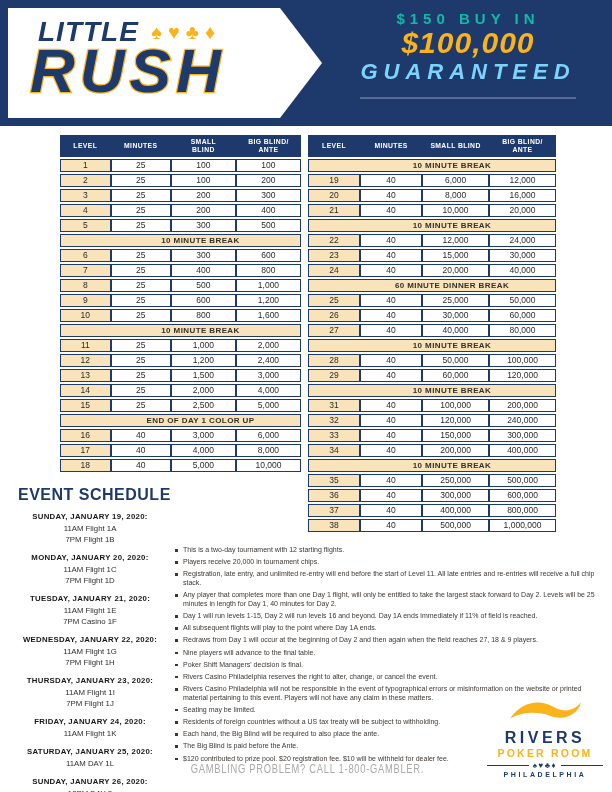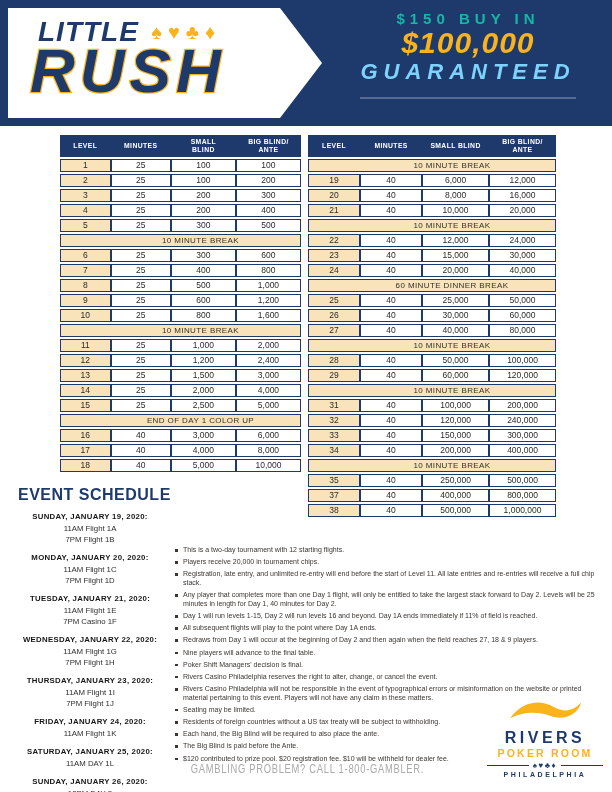--- a/index.html
+++ b/index.html
@@ -26,21 +26,21 @@
   .tbl { position:absolute; top:133px; }
   .tblL { left:60px;  width:241px; }
   .tblR { left:308px; width:248px; }
   table.blinds { width:100%; border-collapse:separate; border-spacing:0 2px; }
   table.blinds th { background:var(--navy); border:1px solid var(--navy); color:#fff; font-size:6.8px;
                     font-weight:bold; text-align:center; padding:2px 1px; line-height:1.2;
                     letter-spacing:.4px; white-space:pre-line; }
   table.blinds td { border:1px solid var(--navy); background:#fff; color:var(--ink); font-size:8.5px;
                     text-align:center; line-height:9px; padding:1px 0; }
   table.blinds td.level { background:var(--cream); }
-  table.blinds tr.break td { background:var(--cream); font-weight:normal; font-size:8px; color:#33302a; letter-spacing:.4px;padding-left:40px; }
+  table.blinds tr.break td { background:var(--cream); font-weight:bold; font-size:8px; color:#33302a; letter-spacing:.4px;padding-left:40px; }
 
   
   .sched { position:absolute; left:6px; top:486px; width:168px; text-align:center; }
   .sched-title { color:var(--navy); font-weight:bold; font-size:16px; letter-spacing:.5px; margin-bottom:0; text-align:left; padding-left:12px; white-space:nowrap; }
   .sched-day { font-weight:bold; font-size:7.8px; color:#161616; letter-spacing:.3px; margin-bottom:2px; }
   .sched-flight { font-size:7.8px; color:#2e2e2e; line-height:11px; }
   .sched-group { margin-bottom:8px;margin-top:8px; }
 
   
   .rules { position:absolute; left:174px; top:546px; width:422px; list-style:none; }
@@ -345,20 +345,26 @@
             <td>400,000</td>
           </tr>
           <tr class="break">
             <td colspan="4">10 MINUTE BREAK</td>
           </tr>
           <tr>
             <td class="level">35</td>
             <td>40</td>
             <td>250,000</td>
             <td>500,000</td>
+          </tr>
+          <tr>
+            <td class="level">36</td>
+            <td>40</td>
+            <td>300,000</td>
+            <td>600,000</td>
           </tr>
           <tr>
             <td class="level">37</td>
             <td>40</td>
             <td>400,000</td>
             <td>800,000</td>
           </tr>
           <tr>
             <td class="level">38</td>
             <td>40</td>

